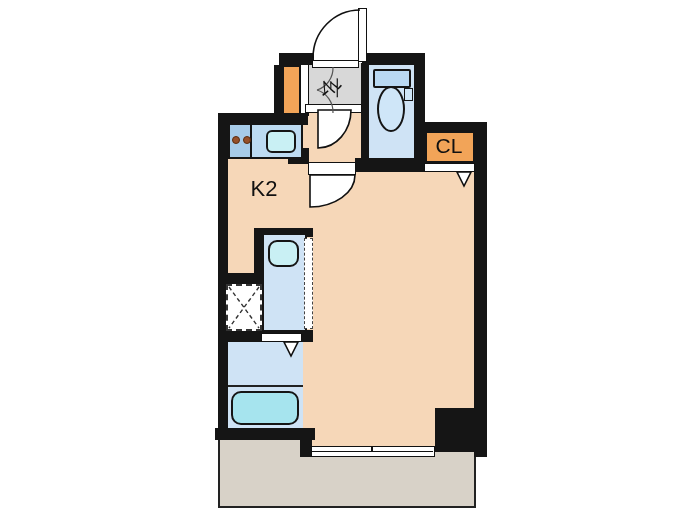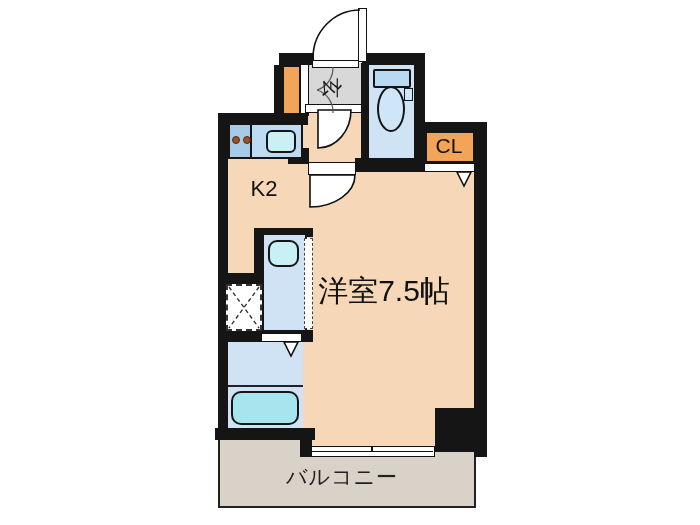--- a/index.html
+++ b/index.html
@@ -99,16 +99,14 @@
     <path d="M333,67 A22,23 0 0 1 317,90" fill="none" stroke="#555555" stroke-width="1.2"></path>
     <path d="M317,90 A22,23 0 0 1 333,113" fill="none" stroke="#555555" stroke-width="1.2"></path>
     <path d="M457,172 L471,172 L464,186 Z" fill="#ffffff" stroke="#111111" stroke-width="1.6"></path>
     <path d="M284,342 L298,342 L291,356 Z" fill="#ffffff" stroke="#111111" stroke-width="1.6"></path>
     <path d="M229,287 L259,328 M259,287 L229,328" fill="none" stroke="#333333" stroke-width="1.4" stroke-dasharray="4,3"></path>
   </svg>
 
   <span class="label" style="left:331px;top:88px;font-size:20px;transform:translate(-50%,-50%) rotate(90deg);">玄</span>
   <span class="label" style="left:264px;top:189px;font-size:22px;">K2</span>
   <span class="label" style="left:449px;top:146px;font-size:21px;">CL</span>
-  <span class="label" style="left:384px;top:291px;font-size:30px;">洋室7.5帖</span>
-  <span class="label" style="left:342px;top:477px;font-size:21px;letter-spacing:1px;color:#222222;">バルコニー</span>
 
 </div>
 
 </body></html>

